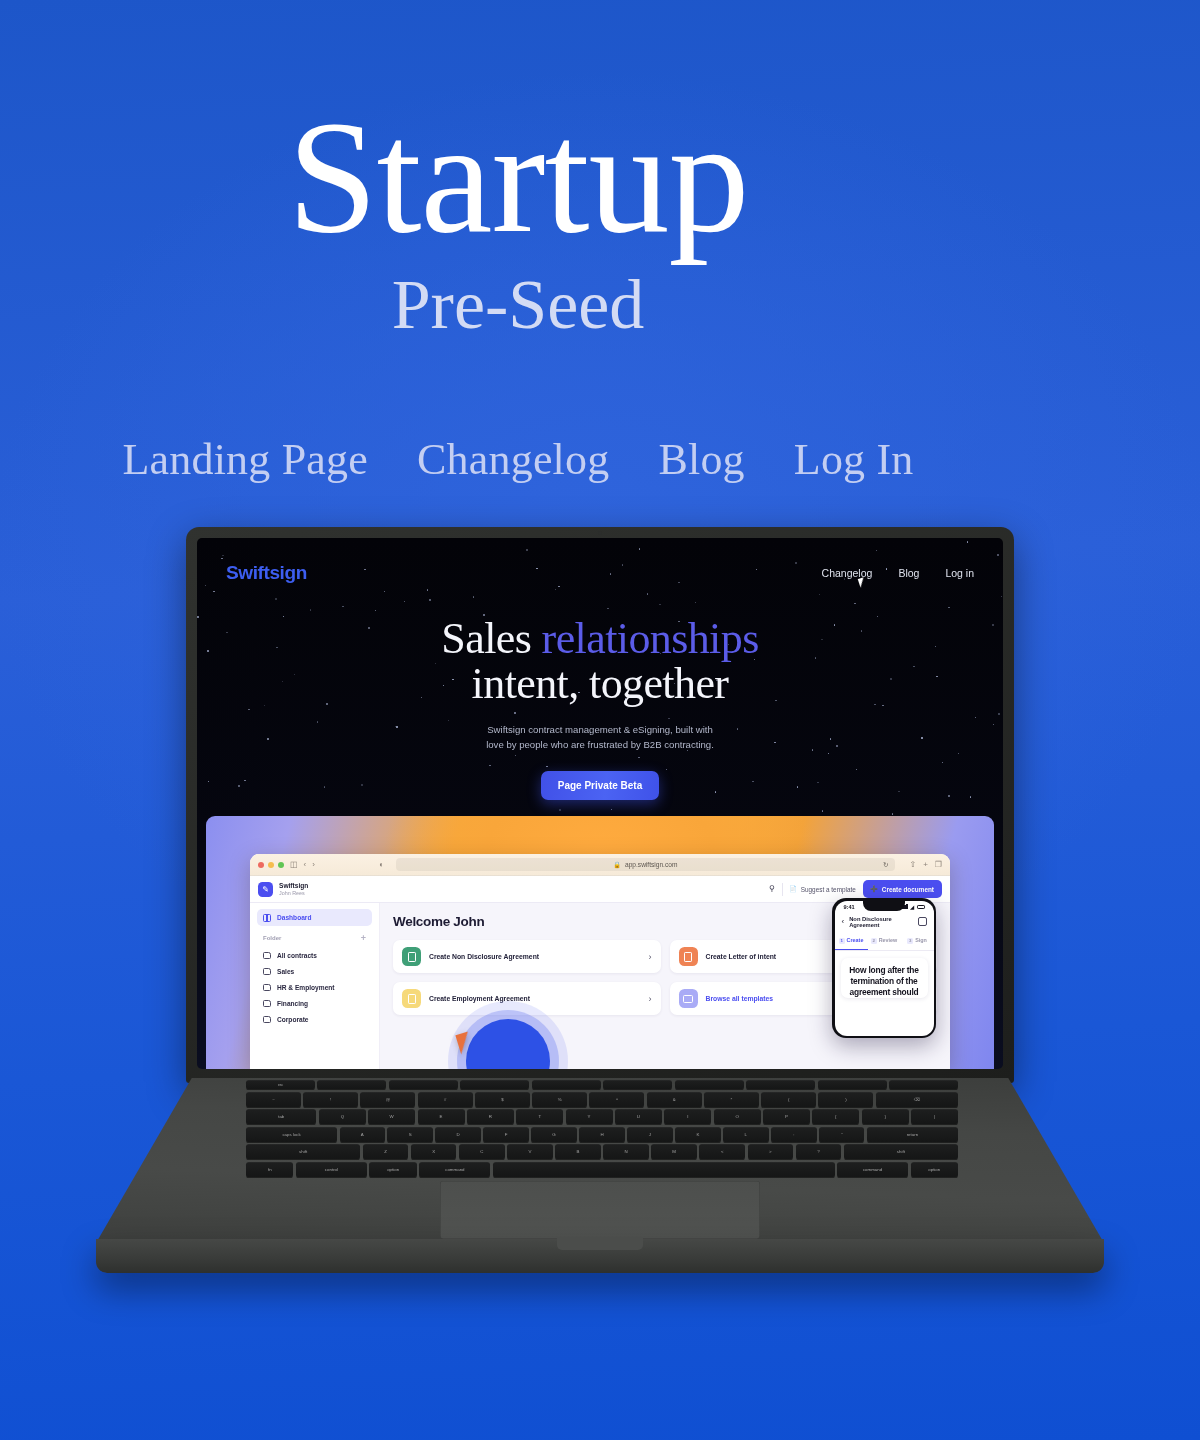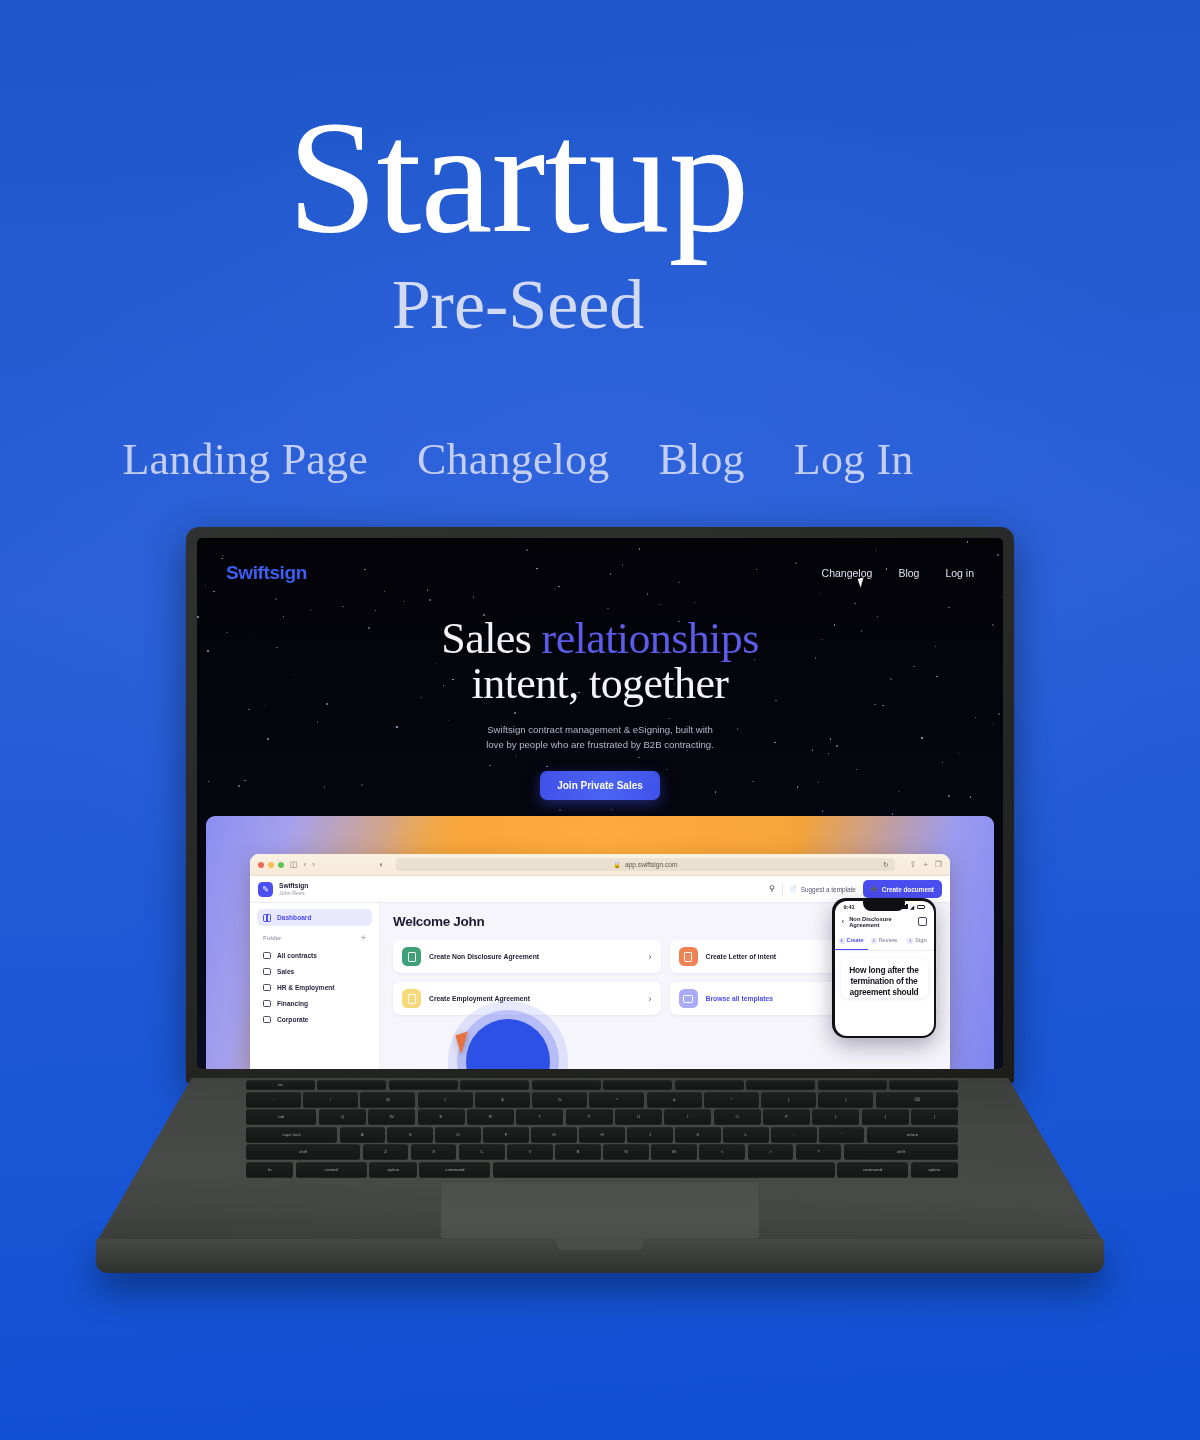--- a/index.html
+++ b/index.html
@@ -348,21 +348,21 @@
 
       <div class="hero">
         <div class="h1">
           <span>Sales </span><span class="accent">relationships</span><br>
           <span>intent, together</span>
         </div>
         <div class="hsub">
           <span>Swiftsign contract management &amp; eSigning, built with</span><br>
           <span>love by people who are frustrated by B2B contracting.</span>
         </div>
-        <div class="cta">Join Private Sales</div>
+        <div class="cta">Page Private Beta</div>
       </div>
 
       <div class="mock">
         <div class="browser">
 
           <div class="bchrome">
             <div class="tl">
                 <b></b>
                 <b></b>
                 <b></b>

